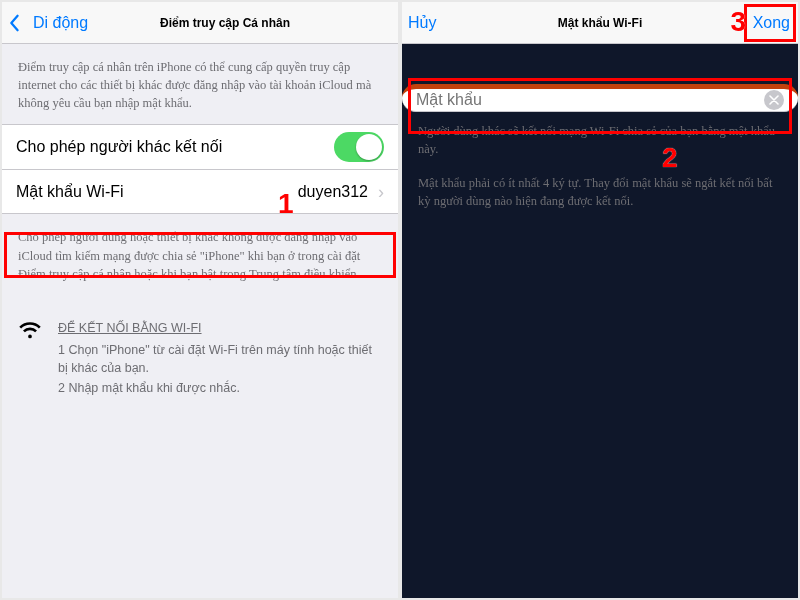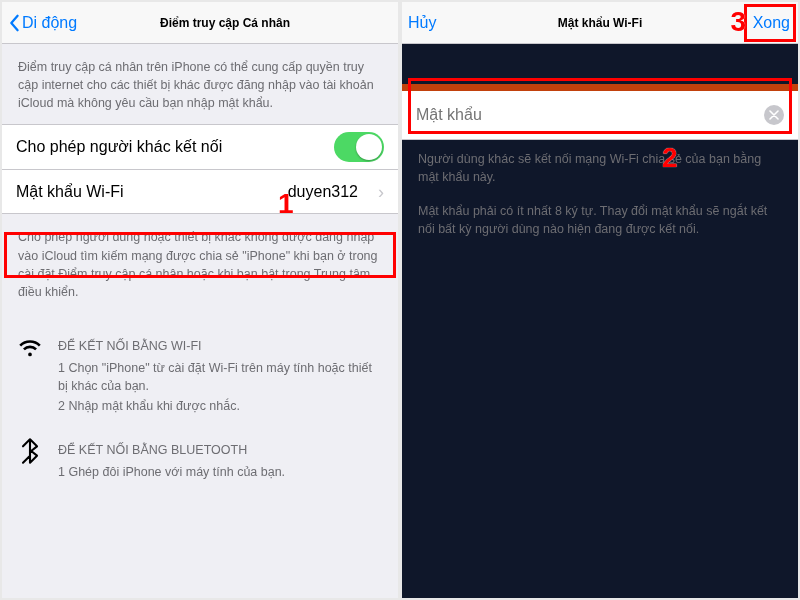--- a/index.html
+++ b/index.html
@@ -5,49 +5,49 @@
   * { box-sizing: border-box; margin: 0; padding: 0; }
   html, body { width: 800px; height: 600px; font-family: -apple-system, "Helvetica Neue", Arial, sans-serif; }
   body { display: flex; background: #fff; }
   .pane { width: 400px; height: 600px; background: #efeff4; display: flex; flex-direction: column; border: 2px solid #e8e8e8; overflow:hidden; }
   .pane.right { background: #0f172a; }
   .navbar { height: 42px; background: #f8f8f8; border-bottom: 1px solid #c8c7cc; display:flex; align-items:center; position:relative; }
   .nav-left { position:absolute; left:6px; display:flex; align-items:center; color:#007aff; font-size:16px; }
   .nav-right { position:absolute; right:8px; display:flex; color:#007aff; font-size:16px; font-weight:500; }
   .nav-title { flex:1; text-align:center; font-size:12px; font-weight:600; color:#000; }
   .back-chevron { width:12px; height:18px; display:inline-block; }
-  .desc { padding: 14px 16px 12px 16px; font-size:12.5px; line-height:1.45; color:#6d6d72; }
+  .desc { padding: 14px 16px 12px 16px; font-size:12.5px; line-height:1.45; color:#6d6d72;font-family:Liberation Serif, serif; }
   .row-group { background:#fff; border-top:1px solid #c8c7cc; border-bottom:1px solid #c8c7cc; }
-  .row { display:flex; align-items:center; height:44px; padding:0 14px; font-size:16px; color:#000; position:relative;gap:10px; }
+  .row { display:flex; align-items:center; height:44px; padding:0 14px; font-size:16px; color:#000; position:relative; }
   .row + .row { border-top:1px solid #c8c7cc; margin-left:0; }
   .row .value { margin-left:auto; color:#000000; font-size:16px; padding-right:4px; }
   .row .chev { color:#c7c7cc; font-size:18px; line-height:1; padding-left:6px; }
   .toggle { margin-left:auto; width:50px; height:30px; border-radius:15px; background:#4cd964; position:relative; }
   .toggle .knob { width:26px; height:26px; background:#fff; border-radius:50%; position:absolute; right:2px; top:2px; box-shadow:0 1px 2px rgba(0,0,0,.3); }
-  .section-title { font-size:12.5px; color:#6d6d72; padding: 8px 16px 6px 56px; }
+  .section-title { font-size:12.5px; color:#6d6d72; padding: 8px 16px 6px 56px; text-decoration: underline; }
   .instr { font-size:12.5px; color:#6d6d72; padding: 0 16px 2px 56px; line-height:1.45; }
   .inst-block { position:relative; margin-top:18px; }
   .inst-icon { position:absolute; left:14px; top:2px; width:28px; height:28px; color:#000; }
   .annot { position:absolute; font-weight:900; color:#ff0000; font-size:28px; text-shadow:0 0 1px #fff; z-index:20; }
   .redbox { position:absolute; border:3px solid #ff0000; z-index:19; }
-  .input-field { background:#fff; height:56px; display:flex; align-items:center; padding:0 14px; border-top:7px solid #c2410c; border-bottom:1px solid #c8c7cc; }
+  .input-field { background:#fff; height:28px; display:flex; align-items:center; padding:0 14px; border-top:5px solid #c2410c; border-bottom:1px solid #c8c7cc;border-radius:14px; }
   .input-field input { border:none; outline:none; font-size:16px; flex:1; background:transparent; color:#000; }
   .clear-btn { width:20px; height:20px; border-radius:50%; background:#c7c7cc; color:#fff; display:flex; align-items:center; justify-content:center; font-size:13px; }
   .spacer { height:40px; }
 </style>
 </head>
 <body>
 
 <div class="pane" style="position:relative;">
   <div class="navbar">
     <div class="nav-left">
       <svg class="back-chevron" viewBox="0 0 12 20">
           <polyline points="10,2 3,10 10,18" fill="none" stroke="#007aff" stroke-width="2.5" stroke-linecap="round" stroke-linejoin="round"></polyline>
         </svg>
-      <span style="margin-left:2px;">Di động</span>
+      <span style="margin-left:13px;">Di động</span>
     </div>
     <div class="nav-title" style="padding-left:50px;">Điểm truy cập Cá nhân</div>
   </div>
 
   <div class="desc">Điểm truy cập cá nhân trên iPhone có thể cung cấp quyền truy cập internet cho các thiết bị khác được đăng nhập vào tài khoản iCloud mà không yêu cầu bạn nhập mật khẩu.</div>
 
   <div class="row-group">
     <div class="row">
       <span>Cho phép người khác kết nối</span>
       <div class="toggle">
@@ -67,29 +67,20 @@
     <div class="inst-icon">
       <svg viewBox="0 0 24 24">
           <path d="M12 20a1.6 1.6 0 100-3.2 1.6 1.6 0 000 3.2zm-4.4-5.2a6.2 6.2 0 018.8 0l1.6-1.6a8.5 8.5 0 00-12 0l1.6 1.6zm-3.2-3.2a10.7 10.7 0 0115.2 0l1.6-1.6a13 13 0 00-18.4 0l1.6 1.6z" fill="#000"></path>
         </svg>
     </div>
     <div class="section-title">ĐỂ KẾT NỐI BẰNG WI-FI</div>
     <div class="instr">1 Chọn "iPhone" từ cài đặt Wi-Fi trên máy tính hoặc thiết bị khác của bạn.</div>
     <div class="instr">2 Nhập mật khẩu khi được nhắc.</div>
   </div>
 
-  <div class="inst-block">
-    <div class="inst-icon">
-      <svg viewBox="0 0 24 24">
-          <path d="M12 2v20l6-6-5-4 5-4-6-6zm0 0L6 8m6 8l-6 6" stroke="#000" stroke-width="1.8" fill="none" stroke-linejoin="round" stroke-linecap="round"></path>
-        </svg>
-    </div>
-    <div class="section-title">ĐỂ KẾT NỐI BẰNG BLUETOOTH</div>
-    <div class="instr">1 Ghép đôi iPhone với máy tính của bạn.</div>
-  </div>
 
   <div class="annot" style="left:276px; top:186px;">1</div>
   <div class="redbox" style="left:2px; top:230px; width:392px; height:46px;"></div>
 </div>
 
 <div class="pane right" style="position:relative;">
   <div class="navbar">
     <div class="nav-left">
       <span>Hủy</span>
     </div>
@@ -104,20 +95,20 @@
   <div class="input-field">
     <input type="text" placeholder="Mật khẩu" style="">
     <div class="clear-btn">
       <svg width="10" height="10" viewBox="0 0 10 10">
           <path d="M1 1l8 8M9 1l-8 8" stroke="#fff" stroke-width="1.6" stroke-linecap="round"></path>
         </svg>
     </div>
   </div>
 
   <div class="desc" style="padding-top:10px;">Người dùng khác sẽ kết nối mạng Wi-Fi chia sẻ của bạn bằng mật khẩu này.</div>
-  <div class="desc" style="padding-top:4px;">Mật khẩu phải có ít nhất 8 ký tự. Thay đổi mật khẩu sẽ ngắt kết nối bất kỳ người dùng nào hiện đang được kết nối.</div>
+  <div class="desc" style="padding-top:4px;">Mật khẩu phải có ít nhất 4 ký tự. Thay đổi mật khẩu sẽ ngắt kết nối bất kỳ người dùng nào hiện đang được kết nối.</div>
 
   <div class="annot" style="right:52px; top:4px;">3</div>
   <div class="redbox" style="right:2px; top:2px; width:52px; height:38px;"></div>
 
   <div class="redbox" style="left:6px; top:76px; width:384px; height:56px;"></div>
   <div class="annot" style="left:260px; top:140px;">2</div>
 </div>
 
 </body></html>

